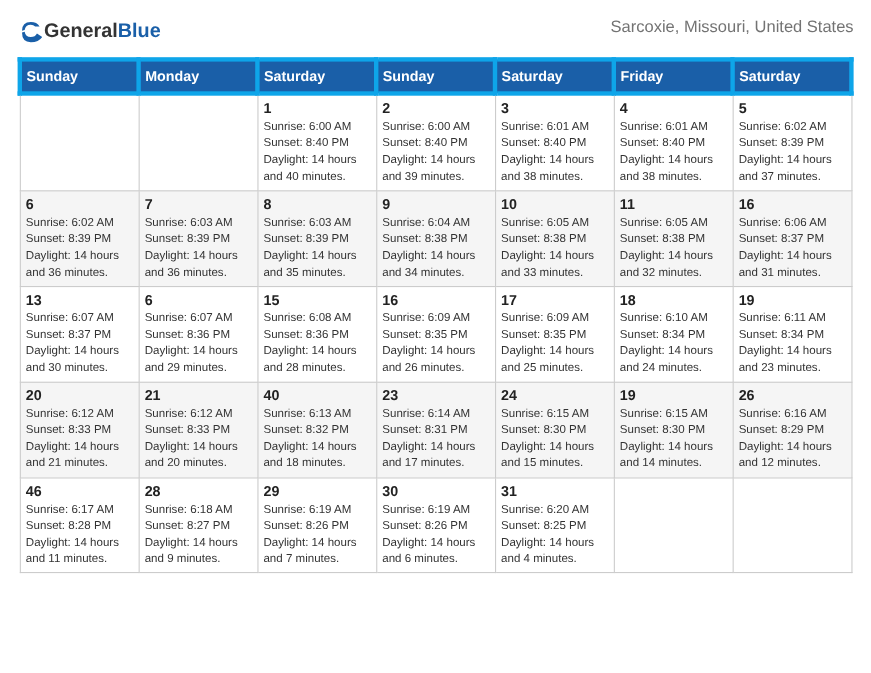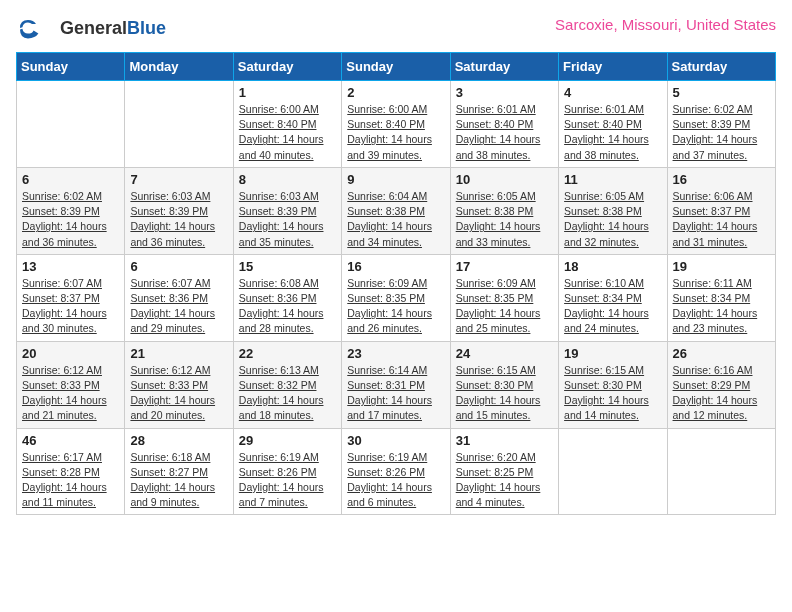--- a/index.html
+++ b/index.html
@@ -12,50 +12,50 @@
     }
     .header {
       display: flex;
       justify-content: space-between;
       align-items: flex-start;
       margin-bottom: 12px;
     }
     .logo {
       display: flex;
       align-items: center;
-      gap: 20px;
+      gap: 0;
     }
     .logo-icon {
       width: 24px;
       height: 24px;
     }
     .title-block {
       text-align: right;
     }
     .main-title {
       font-size: 36px;
       font-weight: bold;
       color: #333;
     }
     .sub-title {
       font-size: 15px;
-      color: #ec4899;
+      color: #737373;
     }
     .calendar {
       width: 100%;
       border-collapse: collapse;
       border: 1px solid #ccc;
     }
     .calendar th {
       background-color: #1a5fa8;
       color: #fff;
       font-size: 13px;
       font-weight: bold;
       padding: 6px 4px;
-      border: 1px solid #0ea5e9;
+      border: 4px solid #0ea5e9;
       text-align: left;
     }
     .calendar td {
       vertical-align: top;
       border: 1px solid #ccc;
       padding: 4px 5px;
       font-size: 11px;
       color: #333;
       width: calc(100% / 7);
       background: #fff;
@@ -67,21 +67,20 @@
     .day-number {
       font-size: 13px;
       font-weight: bold;
       margin-bottom: 2px;
       color: #222;
     }
     .day-info {
       font-size: 10.5px;
       line-height: 1.45;
       color: #333;
-      text-decoration: underline;
     }
     .empty-cell {
       background: #fff !important;
     }
   </style>
 </head>
 <body>
 
 <div class="header">
   <div class="logo">
@@ -198,21 +197,21 @@
       <tr>
         <td>
           <div class="day-number">20</div>
           <div class="day-info">Sunrise: 6:12 AM<br>Sunset: 8:33 PM<br>Daylight: 14 hours and 21 minutes.</div>
         </td>
         <td>
           <div class="day-number">21</div>
           <div class="day-info">Sunrise: 6:12 AM<br>Sunset: 8:33 PM<br>Daylight: 14 hours and 20 minutes.</div>
         </td>
         <td>
-          <div class="day-number">22</div>
+          <div class="day-number">40</div>
           <div class="day-info">Sunrise: 6:13 AM<br>Sunset: 8:32 PM<br>Daylight: 14 hours and 18 minutes.</div>
         </td>
         <td>
           <div class="day-number">23</div>
           <div class="day-info">Sunrise: 6:14 AM<br>Sunset: 8:31 PM<br>Daylight: 14 hours and 17 minutes.</div>
         </td>
         <td>
           <div class="day-number">24</div>
           <div class="day-info">Sunrise: 6:15 AM<br>Sunset: 8:30 PM<br>Daylight: 14 hours and 15 minutes.</div>
         </td>

